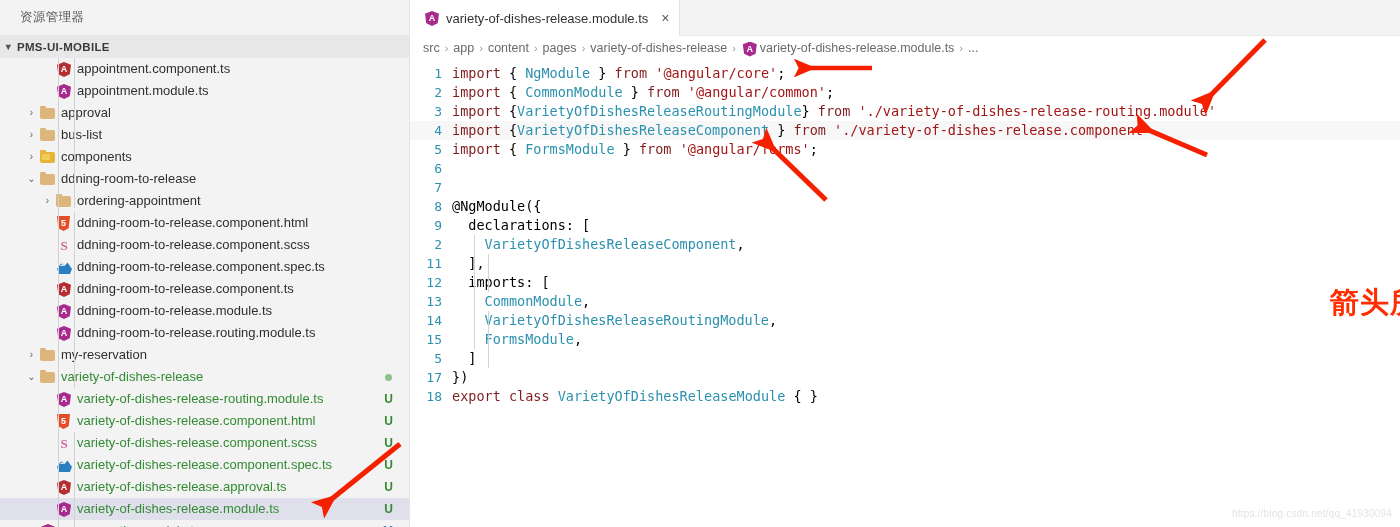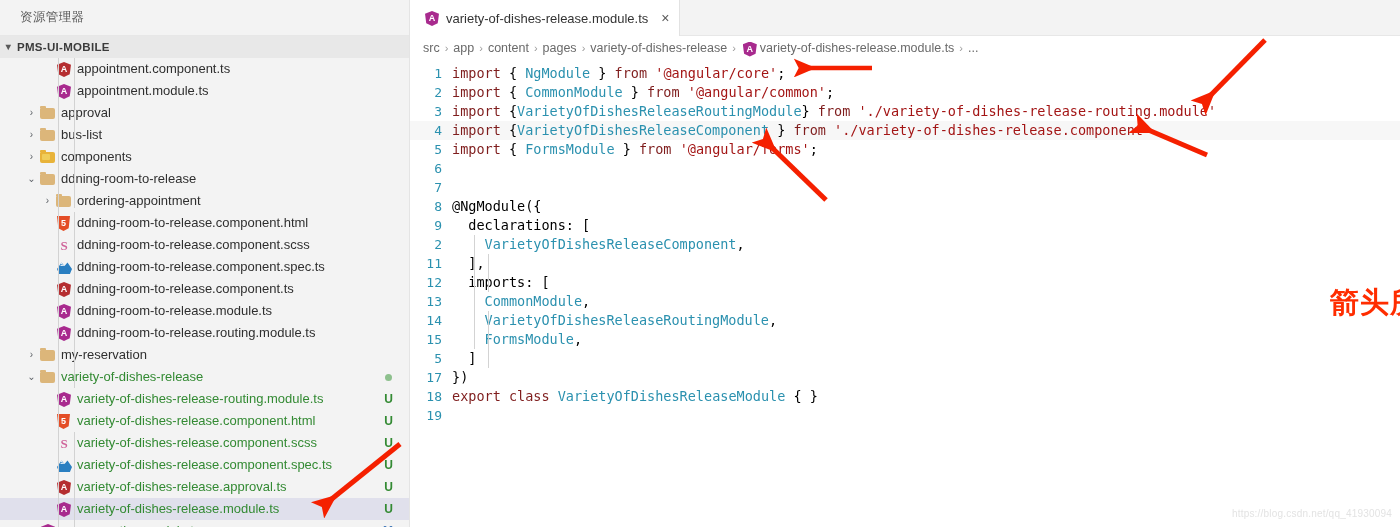--- a/index.html
+++ b/index.html
@@ -437,21 +437,20 @@
         <div class="cl"><span class="ln">9</span><span class="ctxt">  declarations: [</span></div>
         <div class="cl"><span class="ln">2</span><span class="ctxt">    <span class="cls">VarietyOfDishesReleaseComponent</span>,</span></div>
         <div class="cl"><span class="ln">11</span><span class="ctxt">  ],</span></div>
         <div class="cl"><span class="ln">12</span><span class="ctxt">  imports: [</span></div>
         <div class="cl"><span class="ln">13</span><span class="ctxt">    <span class="cls">CommonModule</span>,</span></div>
         <div class="cl"><span class="ln">14</span><span class="ctxt">    <span class="cls">VarietyOfDishesReleaseRoutingModule</span>,</span></div>
         <div class="cl"><span class="ln">15</span><span class="ctxt">    <span class="cls">FormsModule</span>,</span></div>
         <div class="cl"><span class="ln">5</span><span class="ctxt">  ]</span></div>
         <div class="cl"><span class="ln">17</span><span class="ctxt">})</span></div>
         <div class="cl"><span class="ln">18</span><span class="ctxt"><span class="kw">export</span> <span class="kw">class</span> <span class="cls">VarietyOfDishesReleaseModule</span> { }</span></div>
-        <div class="cl"><span class="ln">19</span><span class="ctxt"></span></div>
         <div class="guidev" style="left: 64px; top: 176px; height: 114px;"></div>
         <div class="guidev" style="left: 78px; top: 195px; height: 38px;"></div>
         <div class="guidev" style="left: 78px; top: 252px; height: 57px;"></div>
       </div>
 
     <div id="annot">箭头所指向的，配置不可少</div>
     <div id="watermark">https://blog.csdn.net/qq_41930094</div>
   </div>
 
   <svg class="arrows" viewBox="0 0 1400 527">

